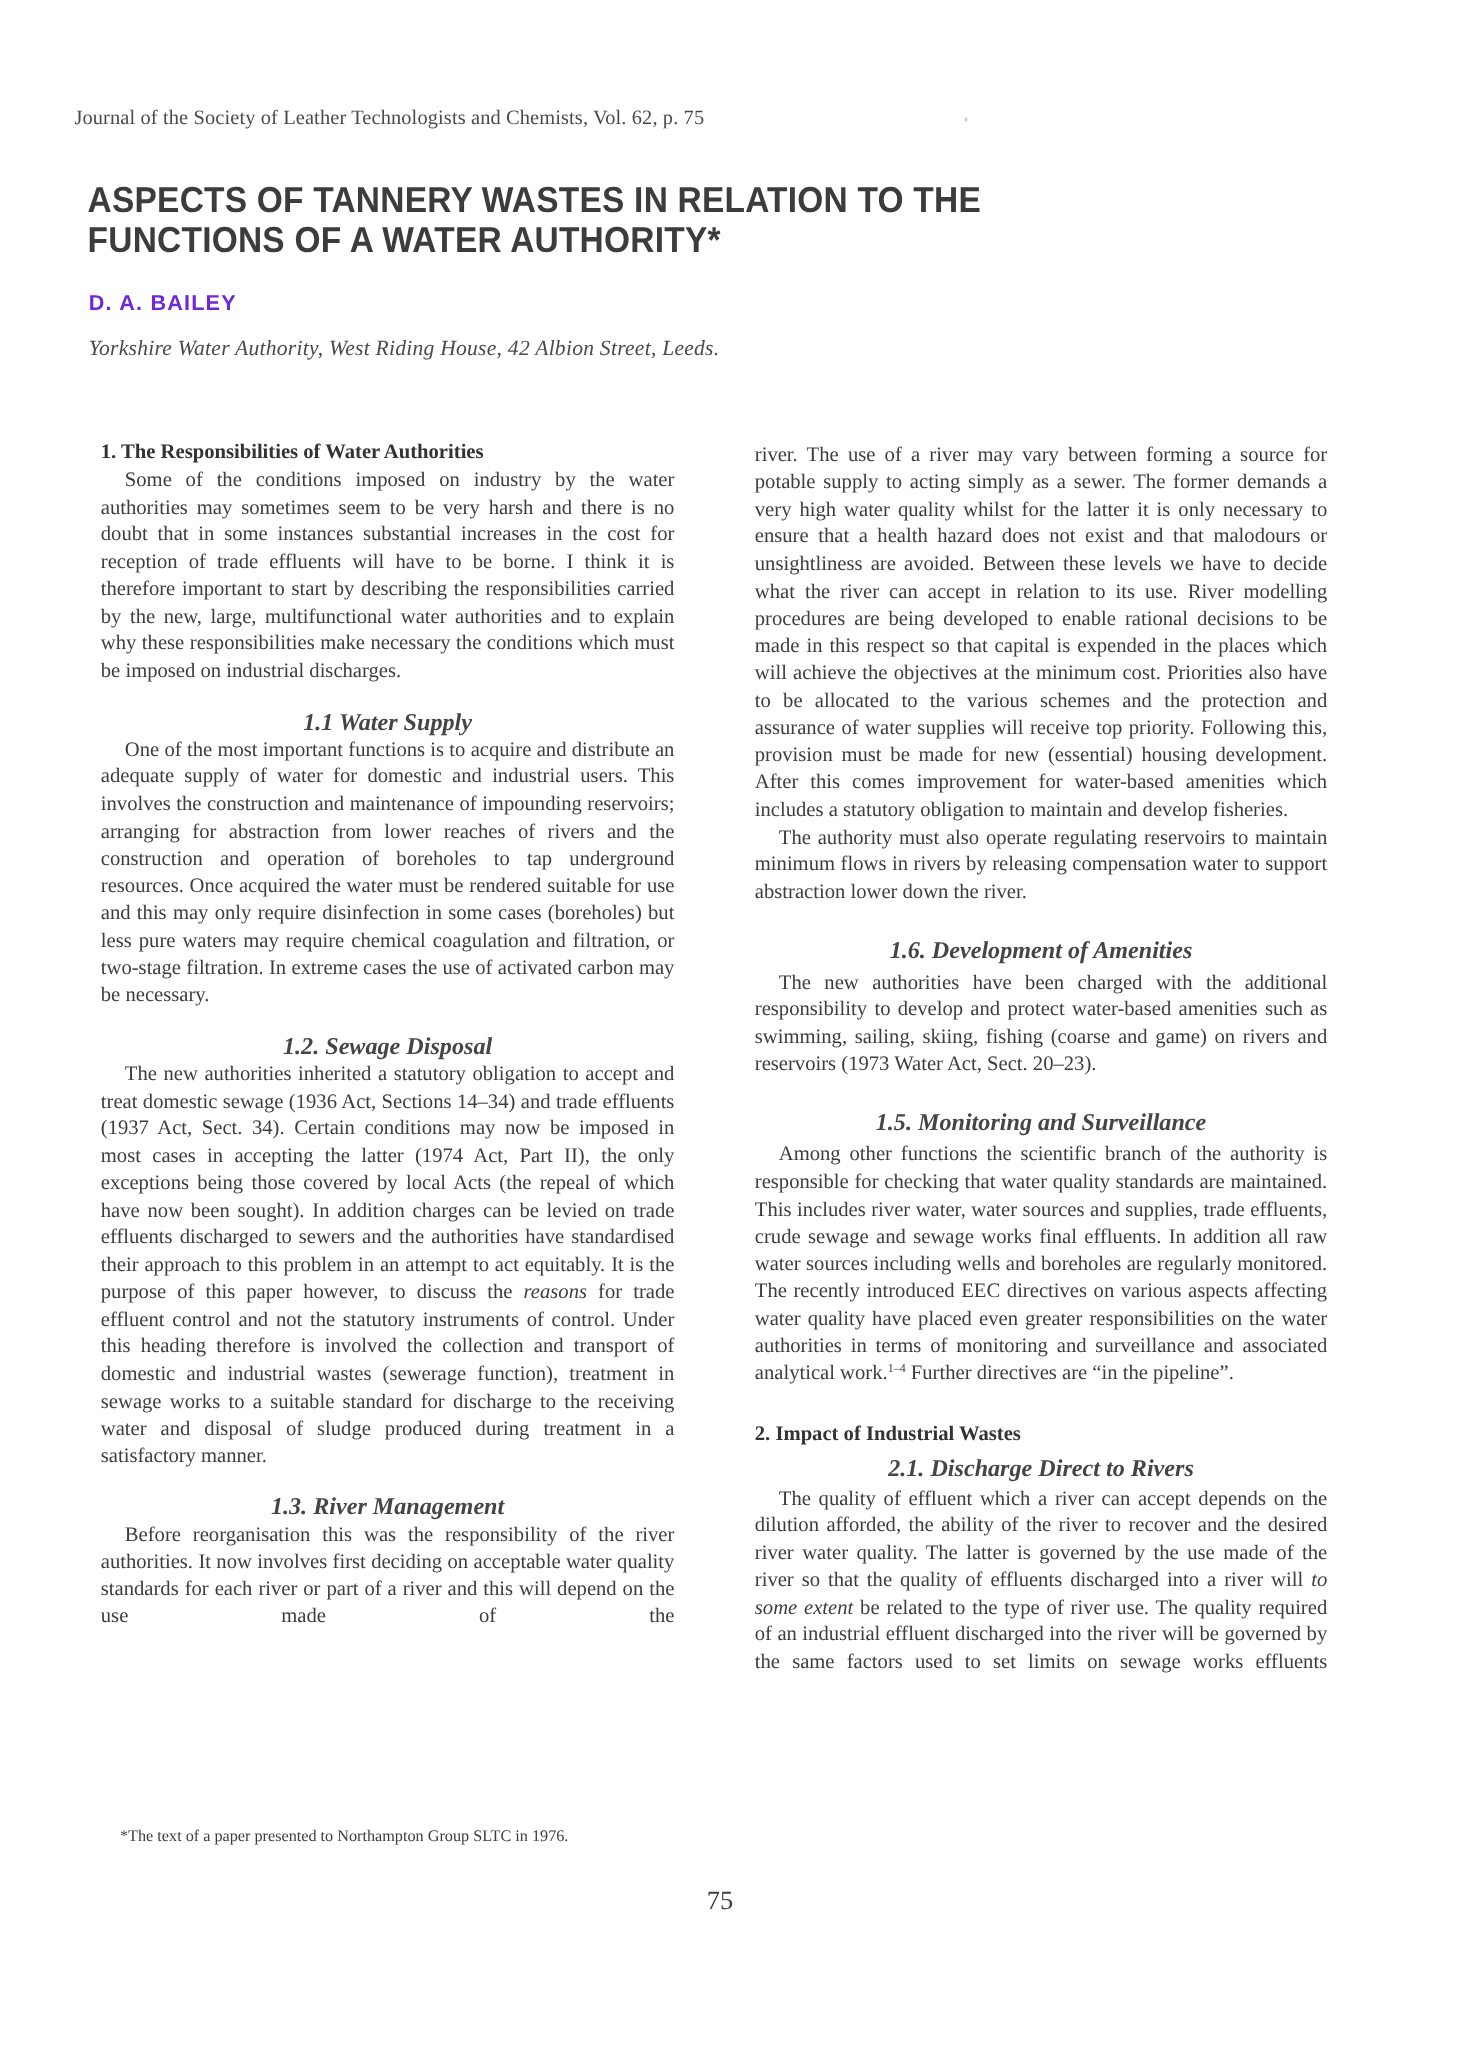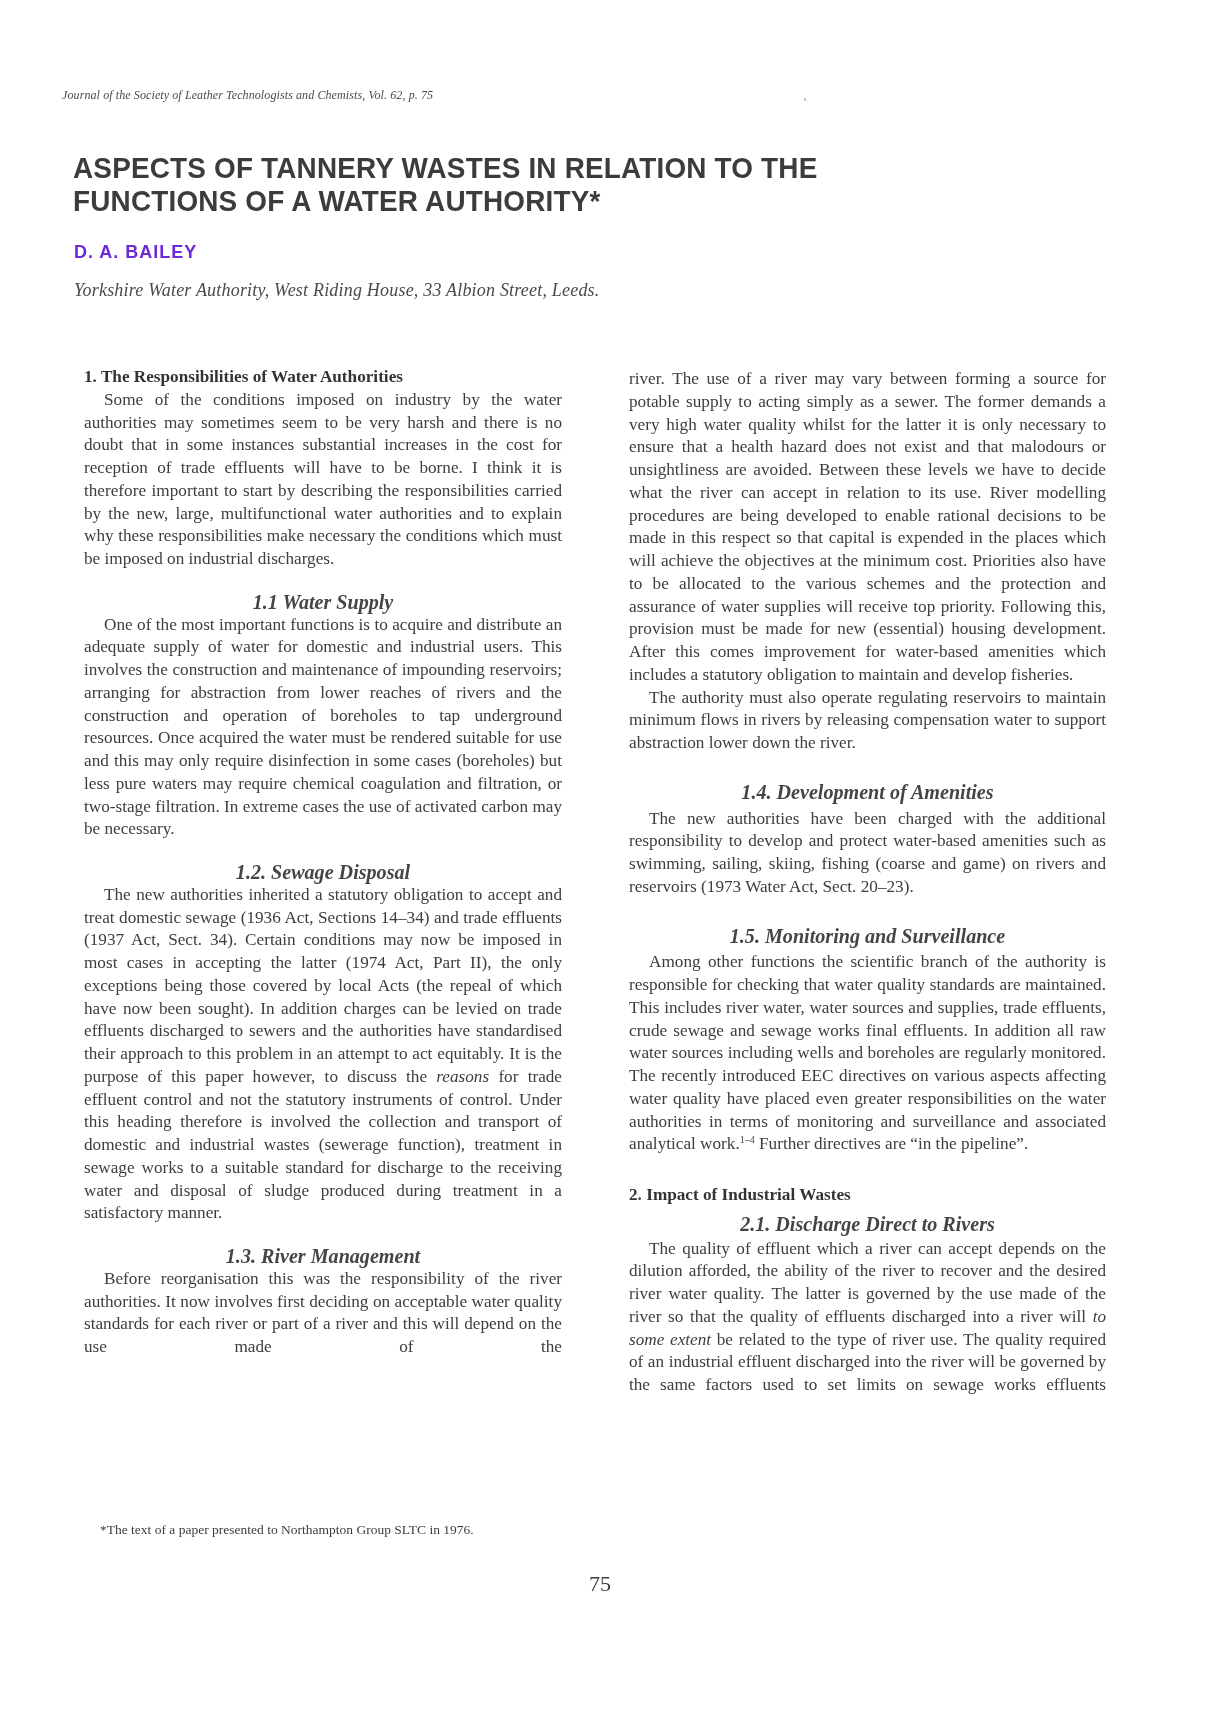--- a/index.html
+++ b/index.html
@@ -13,22 +13,21 @@
       position: relative;
       overflow: hidden;
       color: #3a3a3a;
       font-family: "Liberation Serif", "DejaVu Serif", serif;
     }
     .running-head {
       position: absolute;
       left: 62px;
       top: 88px;
       font-family: "Liberation Serif", serif;
-      font-style: italic;
-      font-size: 12px;
+      font-size: 17px;
       color: #4a4a4a;
       letter-spacing: 0.1px;
     }
     .title {
       position: absolute;
       left: 73px;
       top: 151px;
       width: 1000px;
       font-family: "Liberation Sans", "DejaVu Sans", sans-serif;
       font-weight: bold;
@@ -131,21 +130,21 @@
 <div class="scan-speck"></div>
 
 <div class="running-head">Journal of the Society of Leather Technologists and Chemists, Vol. 62, p. 75</div>
 
 <div class="title">
   <div>ASPECTS OF TANNERY WASTES IN RELATION TO THE</div>
   <div>FUNCTIONS OF A WATER AUTHORITY*</div>
 </div>
 
 <div class="author">D. A. BAILEY</div>
-<div class="affiliation">Yorkshire Water Authority, West Riding House, 33 Albion Street, Leeds.</div>
+<div class="affiliation">Yorkshire Water Authority, West Riding House, 42 Albion Street, Leeds.</div>
 
 <div class="col col-left">
   <h2 class="sec-heading">1. The Responsibilities of Water Authorities</h2>
   <p>Some of the conditions imposed on industry by the water authorities may sometimes seem to be very harsh and there is no doubt that in some instances substantial increases in the cost for reception of trade effluents will have to be borne. I think it is therefore important to start by describing the responsibilities carried by the new, large, multifunctional water authorities and to explain why these responsibilities make necessary the conditions which must be imposed on industrial discharges.</p>
 
   <h3 class="sub-heading gap-sub">1.1  Water Supply</h3>
   <p>One of the most important functions is to acquire and distribute an adequate supply of water for domestic and industrial users. This involves the construction and maintenance of impounding reservoirs; arranging for abstraction from lower reaches of rivers and the construc­tion and operation of boreholes to tap underground resources. Once acquired the water must be rendered suitable for use and this may only require disinfection in some cases (boreholes) but less pure waters may require chemical coagulation and filtration, or two-stage filtra­tion. In extreme cases the use of activated carbon may be necessary.</p>
 
   <h3 class="sub-heading gap-sub">1.2.  Sewage Disposal</h3>
   <p><span>The new authorities inherited a statutory obligation to accept and treat domestic sewage (1936 Act, Sections 14–34) and trade effluents (1937 Act, Sect. 34). Certain conditions may now be imposed in most cases in accepting the latter (1974 Act, Part II), the only exceptions being those covered by local Acts (the repeal of which have now been sought). In addition charges can be levied on trade effluents discharged to sewers and the authorities have standardised their approach to this problem in an attempt to act equitably. It is the purpose of this paper however, to discuss the </span><em>reasons</em><span> for trade effluent control and not the statutory instruments of control. Under this heading therefore is involved the collection and transport of domestic and industrial wastes (sewerage function), treatment in sewage works to a suitable standard for discharge to the receiving water and disposal of sludge produced during treatment in a satisfactory manner.</span></p>
@@ -155,21 +154,21 @@
 </div>
 
 <div class="footnote"><span class="fn-indent">*The text of a paper presented to Northampton Group SLTC in 1976.</span></div>
 
 <div class="page-number">75</div>
 
 <div class="col col-right">
   <p class="noindent">river. The use of a river may vary between forming a source for potable supply to acting simply as a sewer. The former demands a very high water quality whilst for the latter it is only necessary to ensure that a health hazard does not exist and that malodours or unsightliness are avoided. Between these levels we have to decide what the river can accept in relation to its use. River modelling procedures are being developed to enable rational decisions to be made in this respect so that capital is expended in the places which will achieve the objectives at the minimum cost. Priorities also have to be allocated to the various schemes and the protection and assurance of water supplies will receive top priority. Following this, provision must be made for new (essen­tial) housing development. After this comes improvement for water-based amenities which includes a statutory obligation to maintain and develop fisheries.</p>
   <p>The authority must also operate regulating reservoirs to maintain minimum flows in rivers by releasing com­pensation water to support abstraction lower down the river.</p>
 
-  <h3 class="sub-heading gap-sec">1.4.  Development of Amenities</h3>
+  <h3 class="sub-heading gap-sec">1.6.  Development of Amenities</h3>
   <p style="margin-top:4px;">The new authorities have been charged with the additional responsibility to develop and protect water-based amenities such as swimming, sailing, skiing, fishing (coarse and game) on rivers and reservoirs (1973 Water Act, Sect. 20–23).</p>
 
   <h3 class="sub-heading gap-sec">1.5.  Monitoring and Surveillance</h3>
   <p style="margin-top:4px;"><span>Among other functions the scientific branch of the authority is responsible for checking that water quality standards are maintained. This includes river water, water sources and supplies, trade effluents, crude sewage and sewage works final effluents. In addition all raw water sources including wells and boreholes are regularly monitored. The recently introduced EEC directives on various aspects affecting water quality have placed even greater responsibilities on the water authorities in terms of monitoring and surveillance and associated analytical work.</span><sup>1–4</sup><span> Further directives are “in the pipeline”.</span></p>
 
   <h2 class="sec-heading gap-sec" style="margin-top:28px;">2.  Impact of Industrial Wastes</h2>
   <h3 class="sub-heading" style="margin-top:6px;">2.1.  Discharge Direct to Rivers</h3>
   <p style="margin-top:2px; text-align-last: justify;"><span>The quality of effluent which a river can accept depends on the dilution afforded, the ability of the river to recover and the desired river water quality. The latter is governed by the use made of the river so that the quality of effluents discharged into a river will </span><em>to some extent</em><span> be related to the type of river use. The quality required of an industrial effluent discharged into the river will be governed by the same factors used to set limits on sewage works effluents</span></p>
 </div>
 

